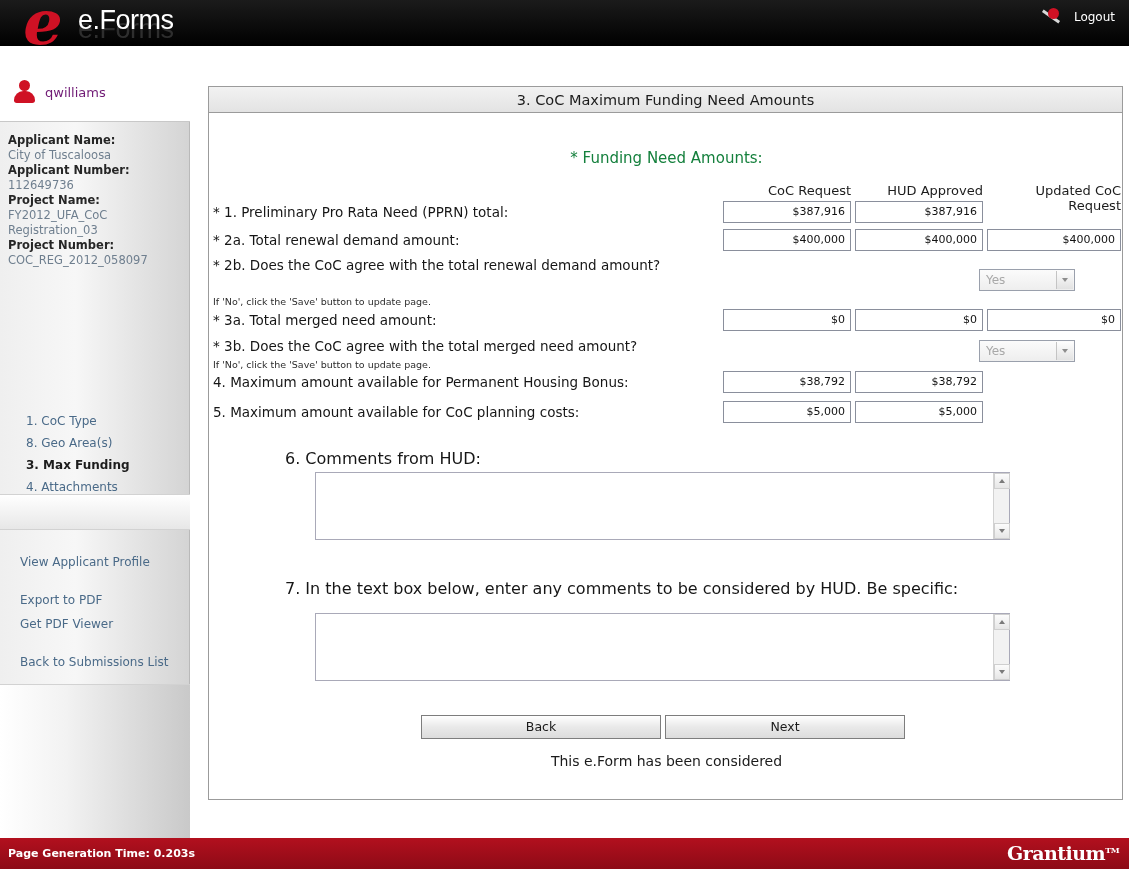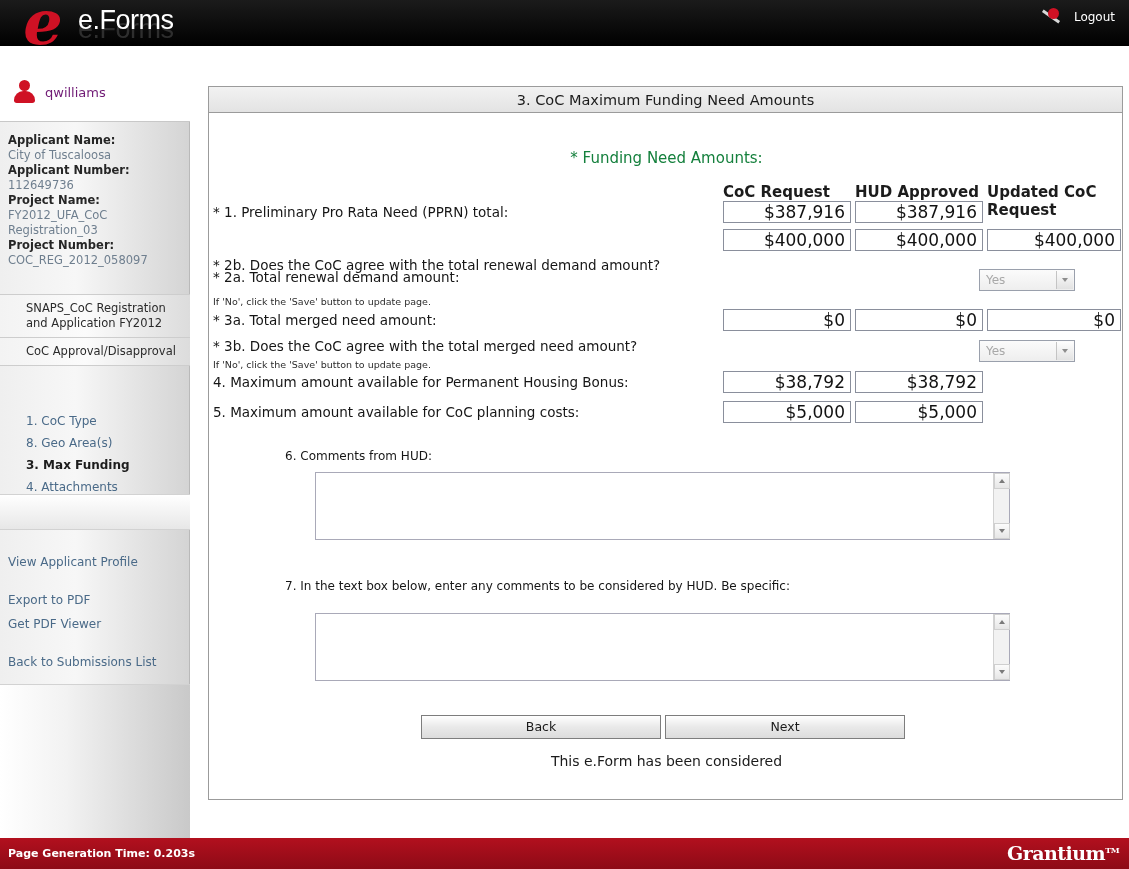--- a/index.html
+++ b/index.html
@@ -152,21 +152,21 @@
     background: linear-gradient(to bottom, #ffffff 0%, #e7e7e7 100%);
     border-top: 1px solid #d2d2d2;
     border-bottom: 1px solid #d2d2d2;
   }
 
   .sb-links {
     position: absolute; left: 0; top: 482px;
     width: 190px;
   }
   .sb-link {
-    padding: 3px 6px 3px 8px;
+    padding: 3px 6px 3px 20px;
     font-size: 12px;
     line-height: 18px;
     color: #4a6a88;
     cursor: pointer;
   }
   .sb-gap { height: 14px; }
 
   .sb-bottomfade {
     position: absolute; left: 0; top: 616px;
     width: 190px; height: 154px;
@@ -194,24 +194,24 @@
   .form-title {
     position: absolute; left: 0; top: 62px;
     width: 915px;
     text-align: center;
     font-size: 15px;
     color: #15803d;
   }
 
   .col-hdr {
     position: absolute;
-    font-size: 15px;
-    font-weight: bold;
+    font-size: 13px;
+    font-weight: normal;
     color: #1c1c1c;
-    text-align: left;
+    text-align: right;
     top: 96px;
   }
   .c1 { left: 514px; width: 128px; }
   .c2 { left: 646px; width: 128px; }
   .c3 { left: 778px; width: 134px; }
 
   .row-label {
     position: absolute;
     font-size: 13.5px;
     color: #161616;
@@ -222,21 +222,21 @@
     color: #2c2c2c;
     font-weight: normal;
   }
 
   .amt {
     position: absolute;
     height: 22px;
     border: 1px solid #8a8f9c;
     background: #ffffff;
     font-family: "DejaVu Sans", sans-serif;
-    font-size: 17px;
+    font-size: 11px;
     color: #111111;
     text-align: right;
     padding: 0 5px;
     line-height: 20px;
   }
   .amt.w1 { left: 514px; width: 128px; }
   .amt.w2 { left: 646px; width: 128px; }
   .amt.w3 { left: 778px; width: 134px; }
 
   .sel {
@@ -258,21 +258,21 @@
   .sel .arrow::after {
     content: "";
     position: absolute; left: 5px; top: 7px;
     border-left: 3.5px solid transparent;
     border-right: 3.5px solid transparent;
     border-top: 4px solid #8d8d8d;
   }
 
   .q-label {
     position: absolute;
-    font-size: 12px;
+    font-size: 16px;
     color: #161616;
   }
 
   .ta-wrap {
     position: absolute;
     border: 1px solid #a9a9b8;
     background: #ffffff;
   }
   .ta-wrap .scroll {
     position: absolute; right: 0; top: 0;
@@ -372,24 +372,20 @@
       <div class="lbl">Applicant Name:</div>
       <div class="val">City of Tuscaloosa</div>
       <div class="lbl">Applicant Number:</div>
       <div class="val">112649736</div>
       <div class="lbl">Project Name:</div>
       <div class="val">FY2012_UFA_CoC Registration_03</div>
       <div class="lbl">Project Number:</div>
       <div class="val">COC_REG_2012_058097</div>
     </div>
 
-    <div class="sb-docs">
-      <div class="sb-doc">SNAPS_CoC Registration and Application FY2012</div>
-      <div class="sb-doc">CoC Approval/Disapproval</div>
-    </div>
 
     <div class="sb-steps">
       <div class="sb-step">1. CoC Type</div>
       <div class="sb-step">8. Geo Area(s)</div>
       <div class="sb-step active">3. Max Funding</div>
       <div class="sb-step">4. Attachments</div>
       <div class="sb-step">5. Submission Summary</div>
     </div>
 
     <div class="sb-sep"></div>
@@ -412,21 +408,21 @@
     <div class="form-title">* Funding Need Amounts:</div>
 
     <div class="col-hdr c1">CoC Request</div>
     <div class="col-hdr c2">HUD Approved</div>
     <div class="col-hdr c3">Updated CoC Request</div>
 
     <div class="row-label" style="left:4px; top:117px; width:500px;">* 1. Preliminary Pro Rata Need (PPRN) total:</div>
     <div class="amt w1" style="top:114px;">$387,916</div>
     <div class="amt w2" style="top:114px;">$387,916</div>
 
-    <div class="row-label" style="left:4px; top:145px; width:500px;margin-top:37px;">* 2a. Total renewal demand amount:</div>
+    <div class="row-label" style="left:4px; top:145px; width:500px;">* 2a. Total renewal demand amount:</div>
     <div class="amt w1" style="top:142px;">$400,000</div>
     <div class="amt w2" style="top:142px;">$400,000</div>
     <div class="amt w3" style="top:142px;">$400,000</div>
 
     <div class="row-label" style="left:4px; top:170px; width:460px;">* 2b. Does the CoC agree with the total renewal demand amount?</div>
     <div class="row-label sub-note" style="left:4px; top:206px; width:460px;">If 'No', click the 'Save' button to update page.</div>
     <div class="sel" style="top:182px;">
       <span>Yes</span>
       <span class="arrow"></span>
     </div>

